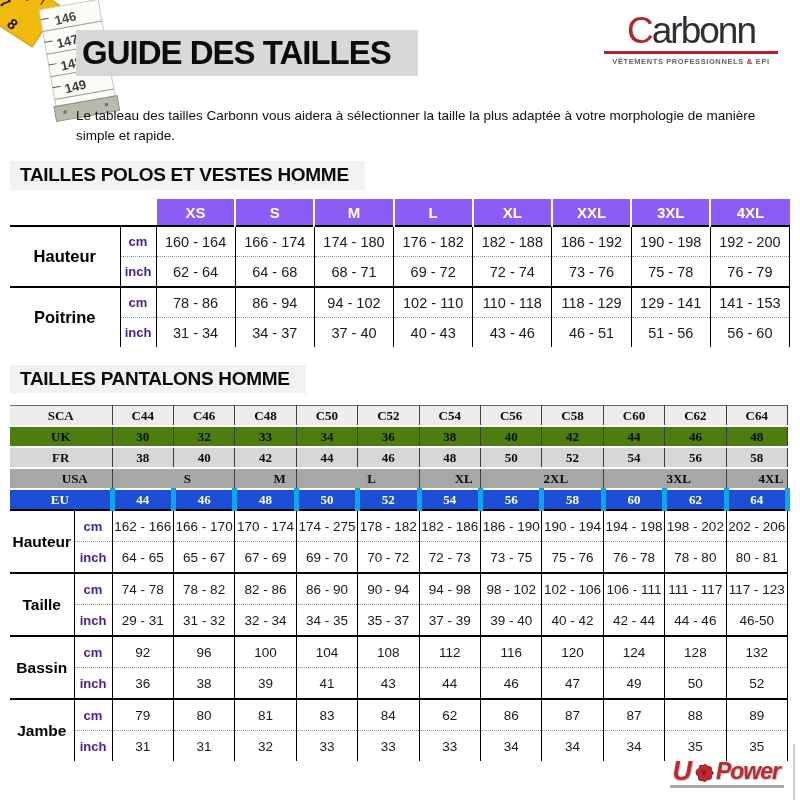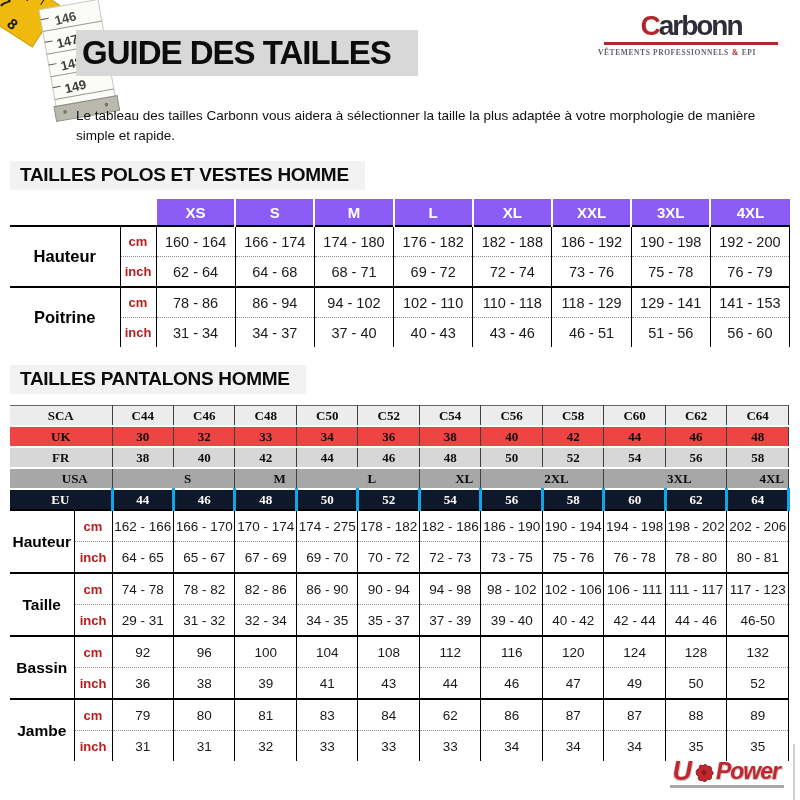--- a/index.html
+++ b/index.html
@@ -10,24 +10,24 @@
   
   .tape{position:absolute;left:0;top:0;}
   .banner{
     position:absolute;left:76px;top:30px;width:342px;height:46px;
     background:#d8d8d8;display:flex;align-items:center;padding-left:6px;box-sizing:border-box;
   }
   .banner h1{
     margin:0;font-size:33px;font-weight:bold;letter-spacing:-1px;color:#0c0c0c;white-space:nowrap;
   }
   .brand{position:absolute;right:16px;top:12px;width:186px;text-align:center;}
-  .brand .name{font-size:28px;font-weight:bold;letter-spacing:-2px;color:#2e2e36;line-height:1;white-space:nowrap;}
+  .brand .name{font-size:37px;font-weight:normal;letter-spacing:-2px;color:#2e2e36;line-height:1;white-space:nowrap;}
   .brand .name .c{color:#b2252a;}
   .brand .rule{height:3px;background:#b2252a;margin:2px 6px 3px 6px;}
-  .brand .sub{display:flex;gap:3px;font-size:7.5px;letter-spacing:.6px;color:#63636b;font-weight:bold;white-space:nowrap;font-family:Liberation Serif, serif;}
+  .brand .sub{display:flex;justify-content:center;gap:3px;font-size:7.5px;letter-spacing:.6px;color:#63636b;font-weight:bold;white-space:nowrap;}
   .brand .sub .amp{color:#b2252a;}
   .intro{position:absolute;left:76px;top:92px;width:702px;font-size:13.5px;line-height:1.55;color:#101010;}
   
   .sec-title{
     position:absolute;left:10px;background:#f2f2f2;padding:3px 16px 4px 10px;
     font-size:19px;font-weight:bold;letter-spacing:-.3px;color:#0c0c0c;white-space:nowrap;
   }
   #sec1{top:161px;}
   #sec2{top:365px;}
   
@@ -37,34 +37,34 @@
   #t2{top:405px;}
   
   .t1 tr.hrow td{height:26px;}
   td.corner{border-bottom:2px solid #000;}
   td.hdr{background:#8b5cf6;color:#fff;font-weight:bold;font-size:15px;border-left:2px solid #fff;}
   
   tr.mrow td{height:29px;background:#fff;}
   #t2 tr.mrow td{height:30px;}
   td.rowlabel{font-weight:bold;font-size:16.5px;color:#000;border-right:1px solid #000;}
   #t2 td.rowlabel{font-size:15.5px;}
-  td.unit{color:#b91c1c;font-weight:bold;font-size:13px;border-right:1px solid #000;}
+  td.unit{color:#4c1d95;font-weight:bold;font-size:13px;border-right:1px solid #000;}
   td.val{font-size:14.5px;color:#1a1a1a;border-right:1px solid #000;}
   #t2 td.val{font-size:13.5px;}
   tr.g-first td{border-top:2px solid #000;}
   tr.g-sub td{border-top:1px dotted #8f8f8f;}
   
   tr.srow td{height:19px;font-weight:bold;font-size:13px;color:#0c0c0c;
     border-right:1px solid #3f3f3f;border-bottom:2px solid #fff;font-family:Liberation Serif, serif;}
   tr.srow:first-child td{border-top:1px solid #666;}
   tr.srow-sca td{background:#ececec;}
-  tr.srow-uk td{background:#ef4444;}
+  tr.srow-uk td{background:#4d7c0f;}
   tr.srow-fr td{background:#d7d7d7;}
   tr.srow-usa td{background:#a7a7a7;padding-left:28px;}
-  tr.srow-eu td{background:#0f172a;color:#fff;border-right:3px solid #0ea5e9;border-bottom:0;}
+  tr.srow-eu td{background:#1d4ed8;color:#fff;border-right:5px solid #0ea5e9;border-bottom:0;}
   
   .upower{
     position:absolute;right:16px;bottom:12px;display:flex;align-items:flex-end;
     font-style:italic;font-weight:bold;color:#c1272d;
     text-shadow:1px 1px 0 #c9c9c9, -1px 1px 0 #d8d8d8;
     border-bottom:3px solid #a8a8a8;padding:0 4px 2px 2px;
   }
   .upower .up-u{font-size:27px;line-height:.85;}
   .upower .up-power{font-size:23px;line-height:.95;letter-spacing:-1px;}
   .upower svg{margin:0 1px -1px 1px;}

